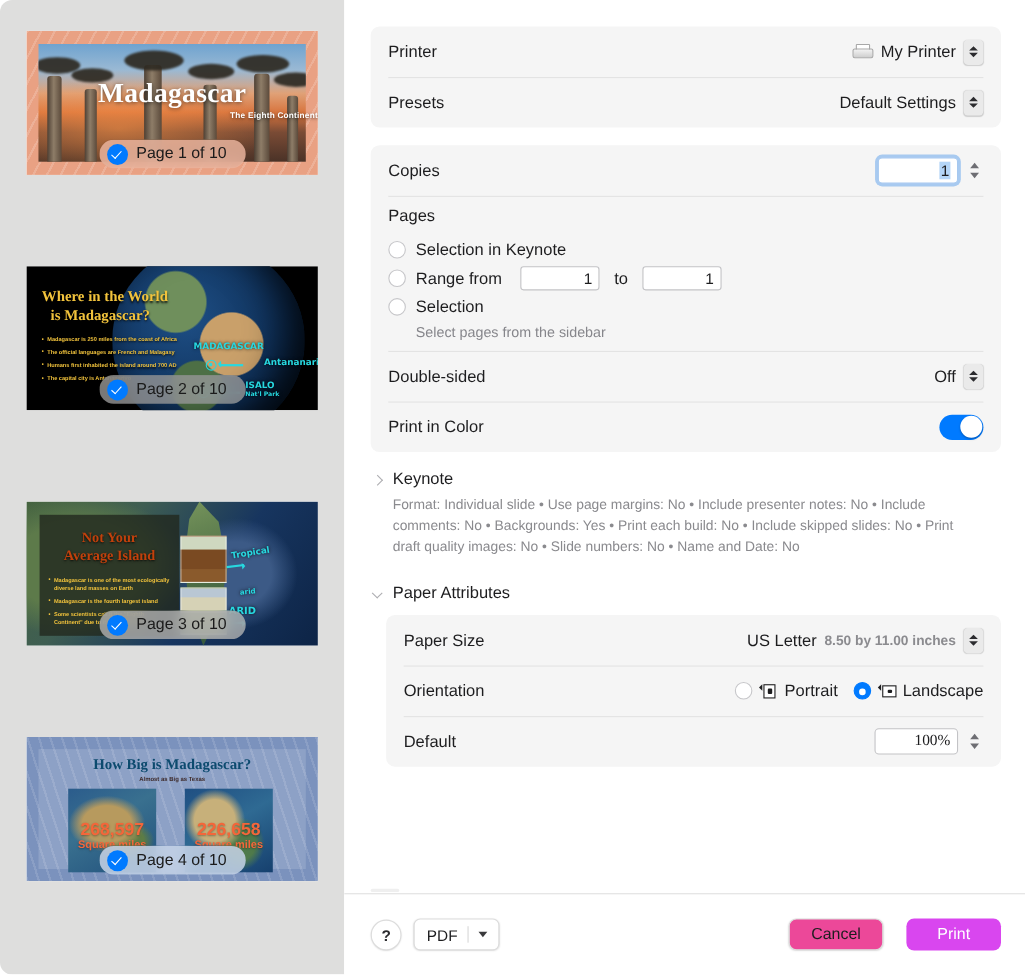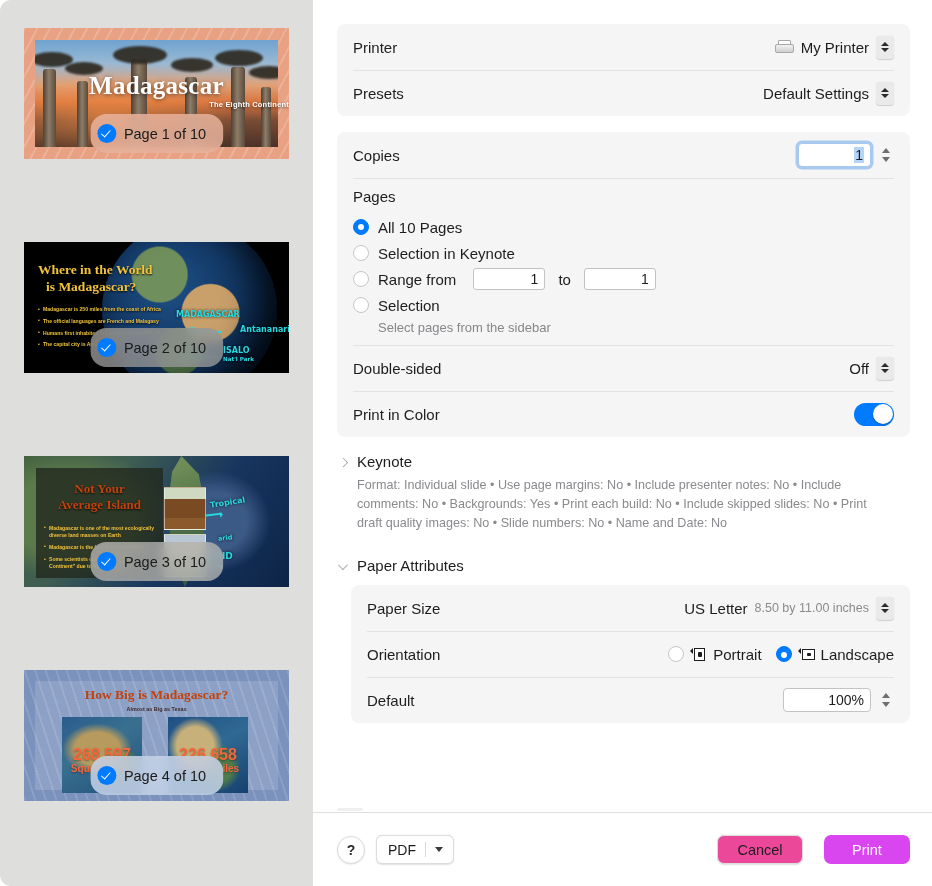--- a/index.html
+++ b/index.html
@@ -44,21 +44,21 @@
     position: relative;
     width: 265px;
     height: 131px;
     overflow: hidden;
   }
   .badge {
     position: absolute;
     left: 50%;
     transform: translateX(-50%);
     bottom: 6px;
-    height: 39px;
+    height: 26px;
     padding: 0 17px 0 7px;
     border-radius: 16px;
     display: flex;
     align-items: center;
     gap: 8px;
     font-size: 14.5px;
     color: #1b1b1b;
     backdrop-filter: blur(6px);
     white-space: nowrap;
   }
@@ -248,21 +248,21 @@
       repeating-linear-gradient(72deg, rgba(255,255,255,.12) 0 2px, rgba(255,255,255,0) 2px 10px),
       #7b92bd;
   }
   .s4-inner {
     position: absolute; left: 11px; top: 11px; right: 11px; bottom: 11px;
     background: rgba(255,255,255,.14);
   }
   .s4-title {
     position: absolute; left: 0; right: 0; top: 17px;
     text-align: center;
-    color: #c2410c;
+    color: #0c4a6e;
     font-family: "Liberation Serif", serif;
     font-weight: bold;
     font-size: 13.5px;
   }
   .s4-sub {
     position: absolute; left: 0; right: 0; top: 36px;
     text-align: center;
     color: #3d2a2a;
     font-size: 5.4px;
     font-weight: bold;
@@ -350,20 +350,21 @@
     align-items: center;
     gap: 7px;
   }
   .value {
     font-size: 15px;
     color: #1d1d1f;
   }
   .value-sub {
     font-size: 12.5px;
     color: #8b8b8f;
+    font-weight: bold;
   }
 
   
   .chev-btn {
     width: 18px; height: 23px;
     border-radius: 4px;
     background: #eaeaea;
     box-shadow: 0 .5px 1px rgba(0,0,0,.16);
     display: flex;
     flex-direction: column;
@@ -808,24 +809,20 @@
             <span class="stepper-plain">
                 <i class="up"></i>
                 <i class="dn"></i>
               </span>
           </span>
         </div>
 
         <div class="row" style="display:block; padding-top:4px; padding-bottom:10px; min-height:0;">
           <div class="pages-head">Pages</div>
 
-          <div class="radio-line">
-            <span class="radio on"></span>
-            <span>All 10 Pages</span>
-          </div>
 
           <div class="radio-line">
             <span class="radio"></span>
             <span>Selection in Keynote</span>
           </div>
 
           <div class="radio-line">
             <span class="radio"></span>
             <span>Range from</span>
             <span class="num-field small" style="margin-left:8px;">
@@ -914,21 +911,21 @@
                     <span class="mark"></span>
                 </span>
                 <span>Landscape</span>
               </span>
             </span>
           </div>
 
           <div class="row">
             <span class="row-label">Default</span>
             <span class="row-right">
-              <span class="num-field" style="width:88px;">
+              <span class="num-field" style="width:76px;font-family:Liberation Serif, serif;">
                   <span>100%</span>
                 </span>
               <span class="stepper-plain">
                   <i class="up"></i>
                   <i class="dn"></i>
                 </span>
             </span>
           </div>
         </div>
       </div>

